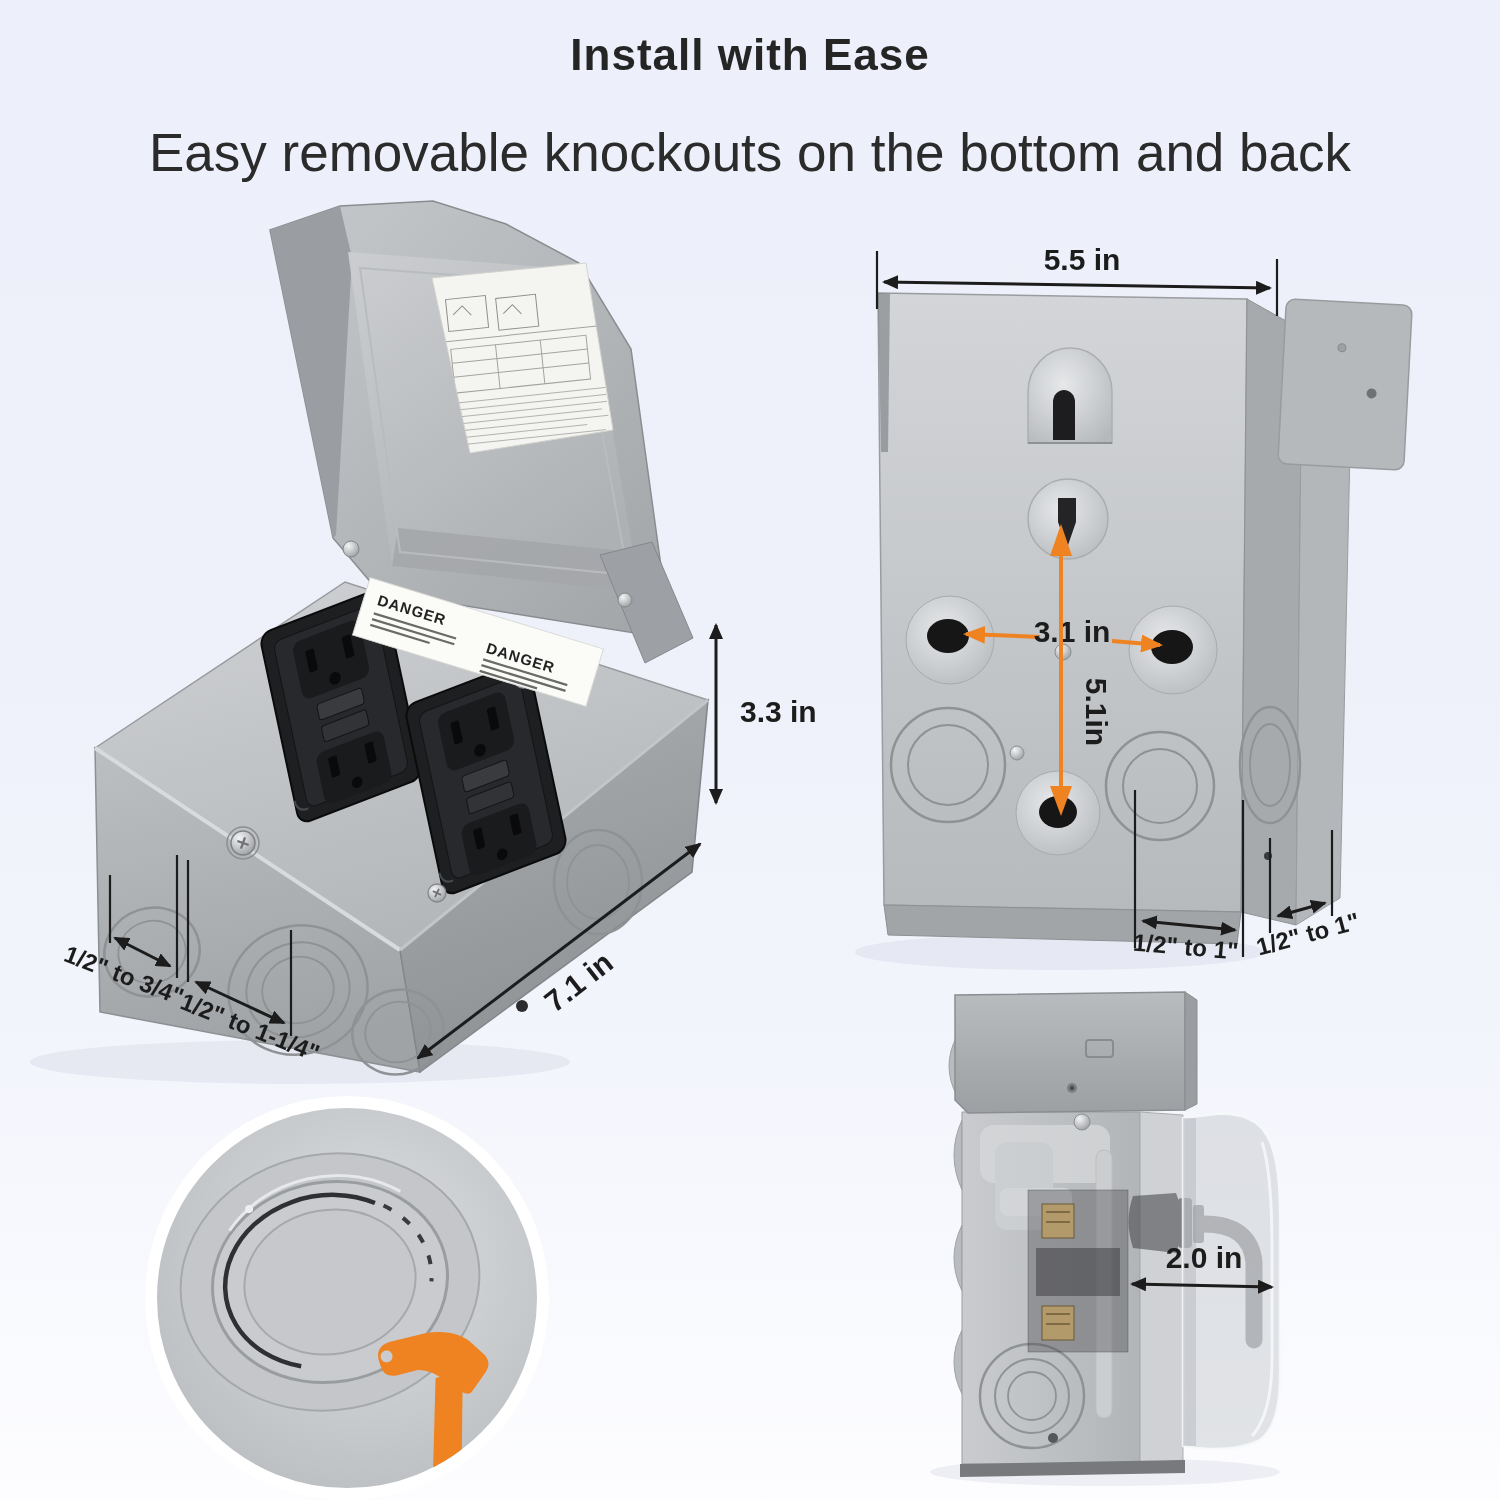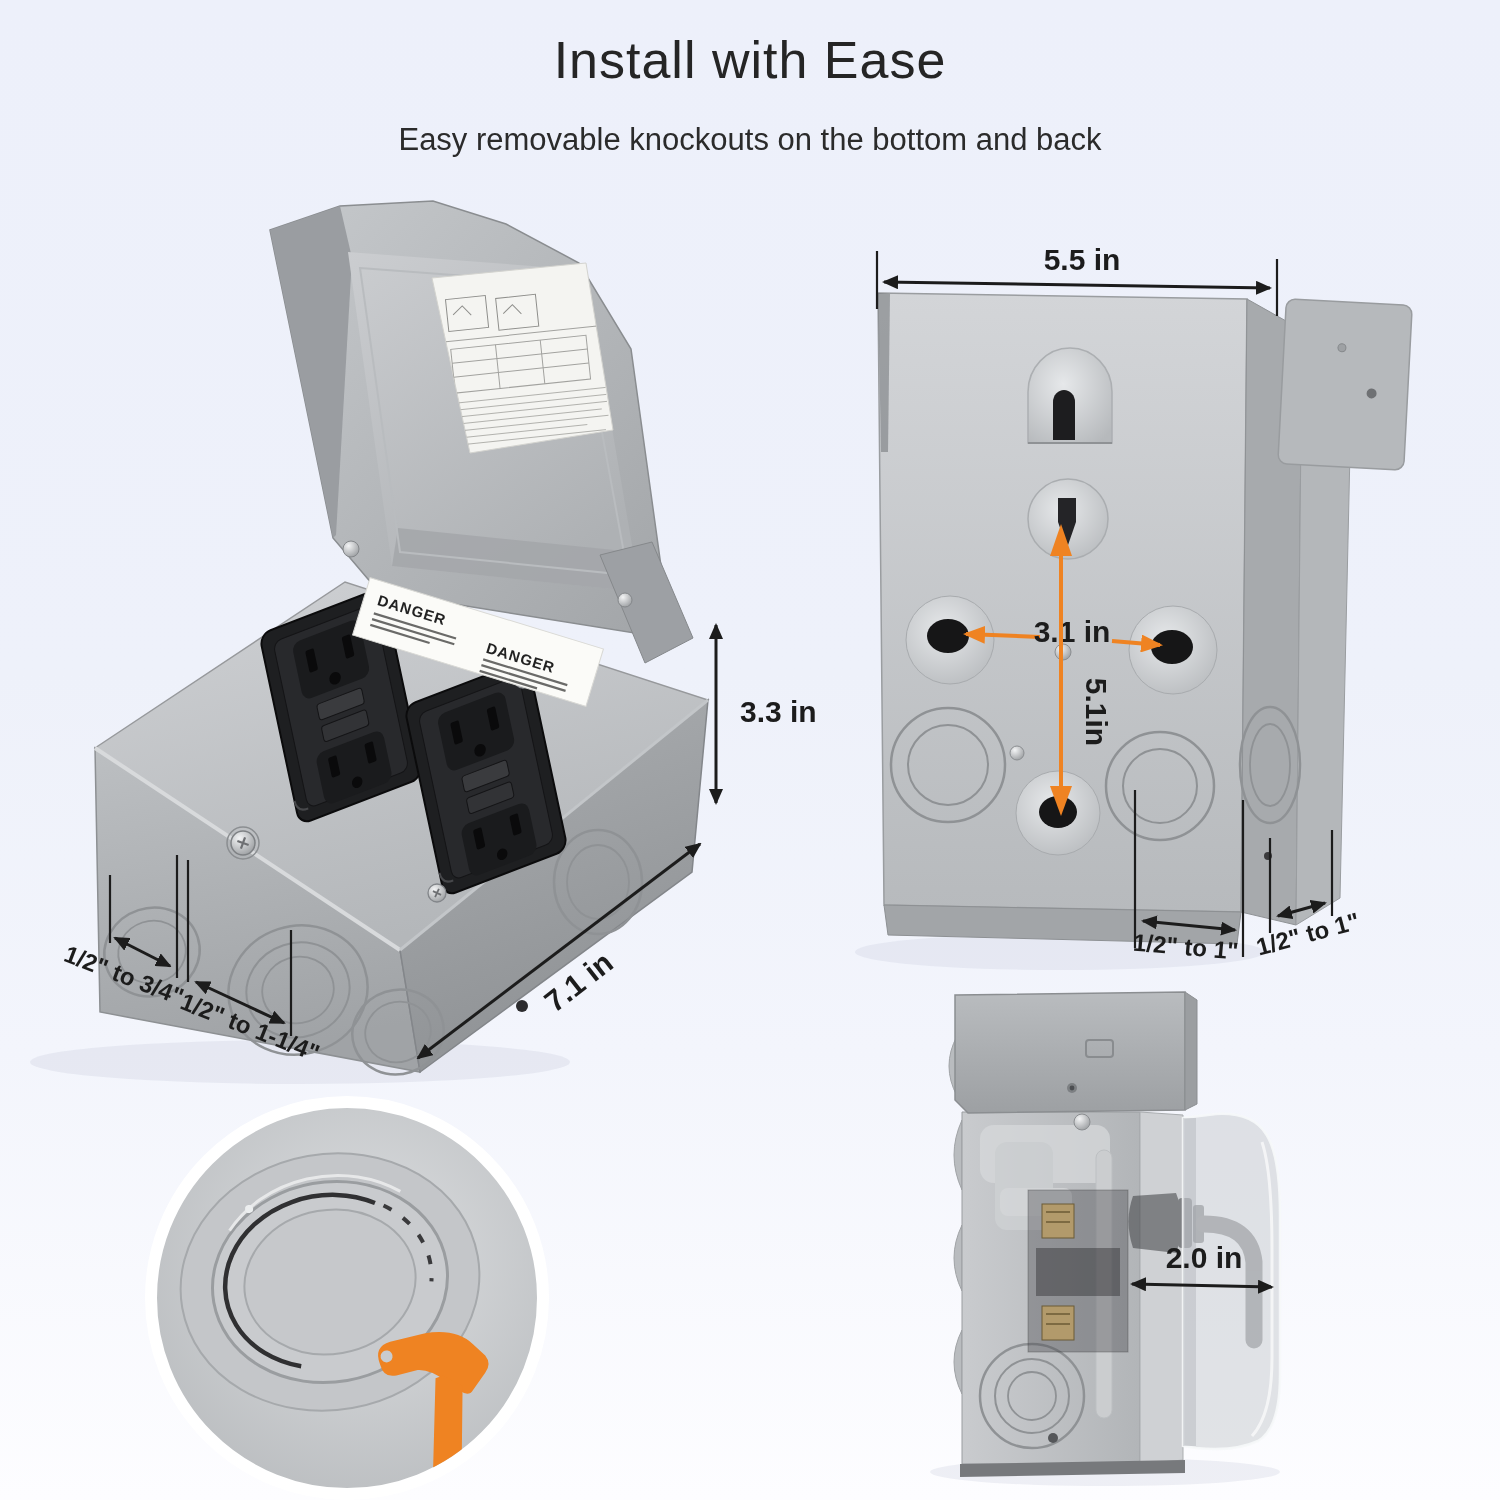--- a/index.html
+++ b/index.html
@@ -3,25 +3,25 @@
 <meta charset="utf-8">
 <style>
   html,body{margin:0;padding:0;}
   .stage{
     position:relative;width:1500px;height:1500px;overflow:hidden;
     background:linear-gradient(180deg,#edf0fa 0%,#eef1fa 45%,#f3f5fc 70%,#fdfdff 100%);
     font-family:"Liberation Sans",sans-serif;
   }
   .title{
     position:absolute;top:30px;left:0;width:100%;text-align:center;
-    font-size:52px;font-weight:400;letter-spacing:1px;color:#252525;
+    font-size:44px;font-weight:700;letter-spacing:1px;color:#252525;
   }
   .subtitle{
     position:absolute;top:122px;left:0;width:100%;text-align:center;
-    font-size:31px;font-weight:400;color:#2b2b2b;
+    font-size:53px;font-weight:400;color:#2b2b2b;
   }
   svg{position:absolute;left:0;top:0;}
   .dim{font:bold 30px "Liberation Sans",sans-serif;fill:#1c1c1c;}
   .dimS{font:bold 24px "Liberation Sans",sans-serif;fill:#1c1c1c;}
   .danger{font:bold 15px "Liberation Sans",sans-serif;fill:#222;letter-spacing:1px;}
   .dl{stroke:#1c1c1c;stroke-width:3;fill:none;}
   .tick{stroke:#1c1c1c;stroke-width:2.2;fill:none;}
   .ol{stroke:#EF8322;stroke-width:4;fill:none;}
   .ring{fill:none;stroke:#8f9295;}
 </style>

